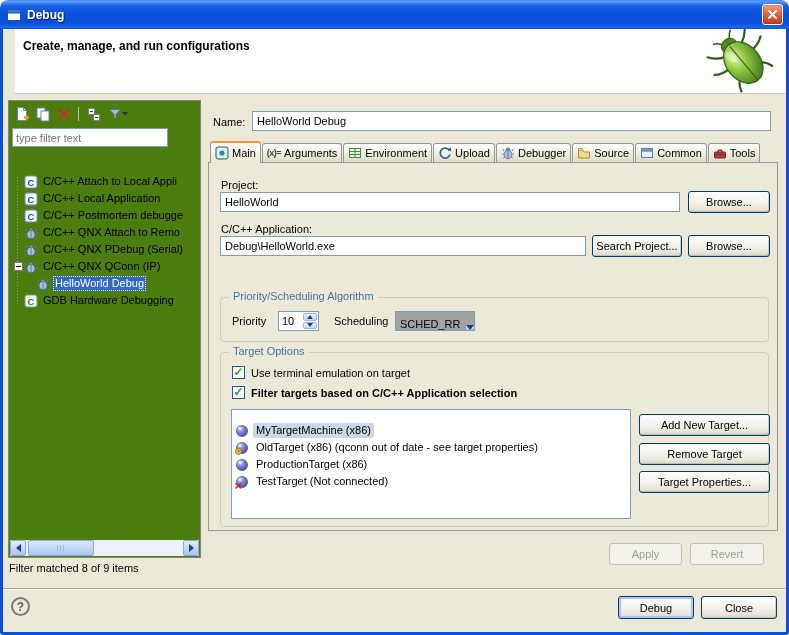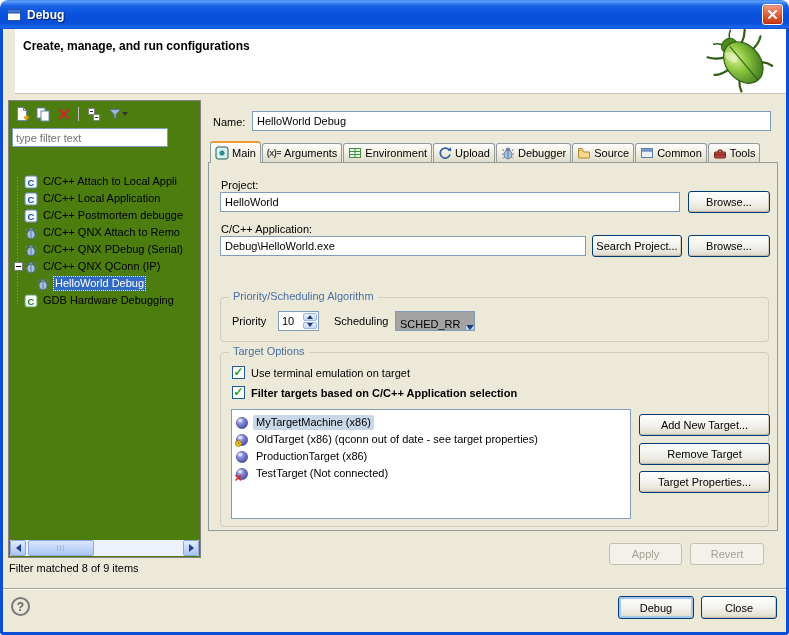--- a/index.html
+++ b/index.html
@@ -98,21 +98,21 @@
   .spin-btns{display:flex;flex-direction:column;width:15px}
   .spin-btn{flex:1;display:flex;align-items:center;justify-content:center;margin:1px 1px 0 0;border:1px solid #9EB6E4;border-radius:2px;
     background:linear-gradient(180deg,#E8F0FD,#C6D8F7)}
   .spin-btn:last-child{margin-bottom:1px}
 
   .combo{position:absolute;display:flex;border:1px solid var(--input-border);background:#a3a3a3;height:20px;align-items:flex-end;z-index:3}
   .combo-text{flex:1;display:flex;align-items:center;padding:0 4px}
   .combo-btn{width:17px;display:flex;align-items:center;justify-content:center;border-left:1px solid var(--input-border);border-radius:0 2px 2px 0;
     background:linear-gradient(180deg,#E9F0FC,#C8D9F5 50%,#AFC8F0)}
 
-  .target-list{position:absolute;background:#fff;border:1px solid var(--input-border);padding:4px 3px;overflow:hidden}
+  .target-list{position:absolute;background:#fff;border:1px solid var(--input-border);padding:12px 3px;overflow:hidden}
   .target-row{display:flex;align-items:center;height:17px;gap:4px;white-space:nowrap}
   .t-icon{width:14px;height:14px;flex:0 0 14px}
   .t-label{padding:0 3px;line-height:15px}
   .target-row.selected .t-label{background:#C9D8E8;border-radius:2px}
 
   .footer-sep{position:absolute;left:3px;right:3px;top:588px;height:2px;border-top:1px solid #A9A694;border-bottom:1px solid #FFFFFF;z-index:4}
   .help-btn{position:absolute;left:11px;top:597px;width:19px;height:19px;border-radius:50%;border:2px solid #7A7A7A;color:#5F5F5F;
     font-weight:bold;font-size:12px;display:flex;align-items:center;justify-content:center;z-index:4;background:#fff0}
 </style>
 </head>

